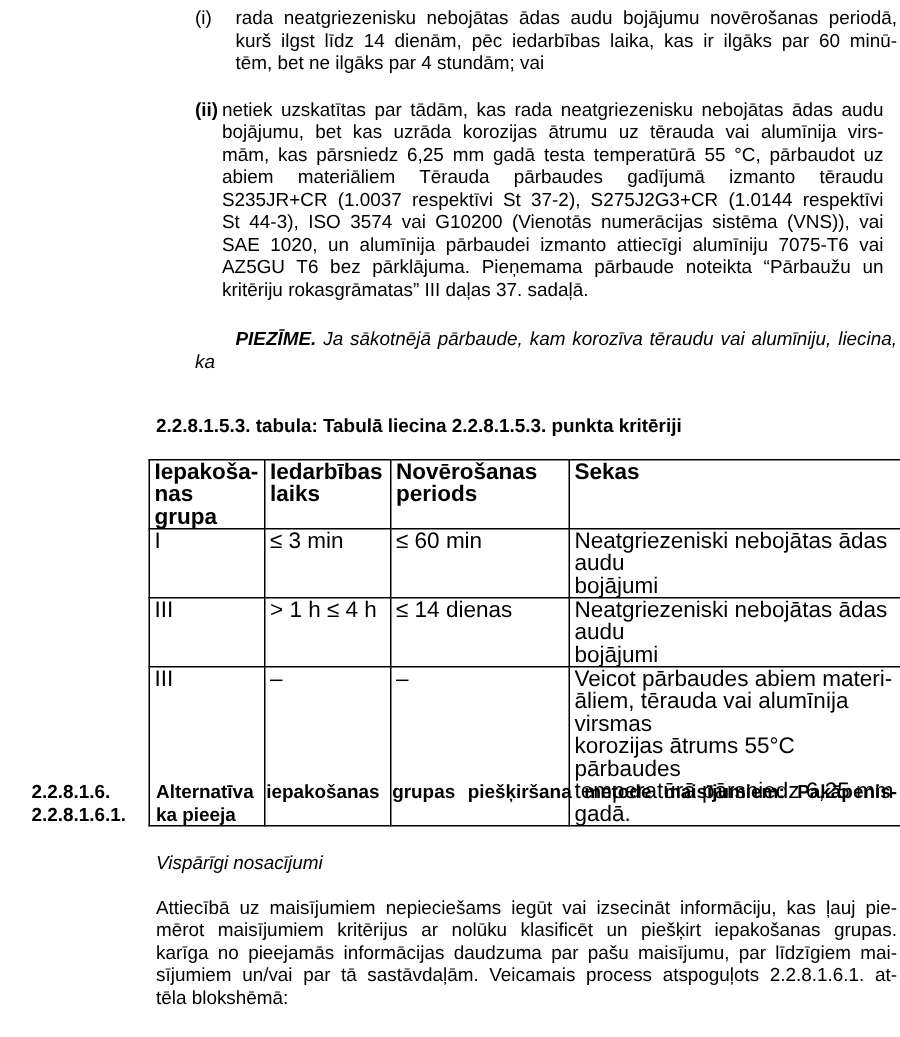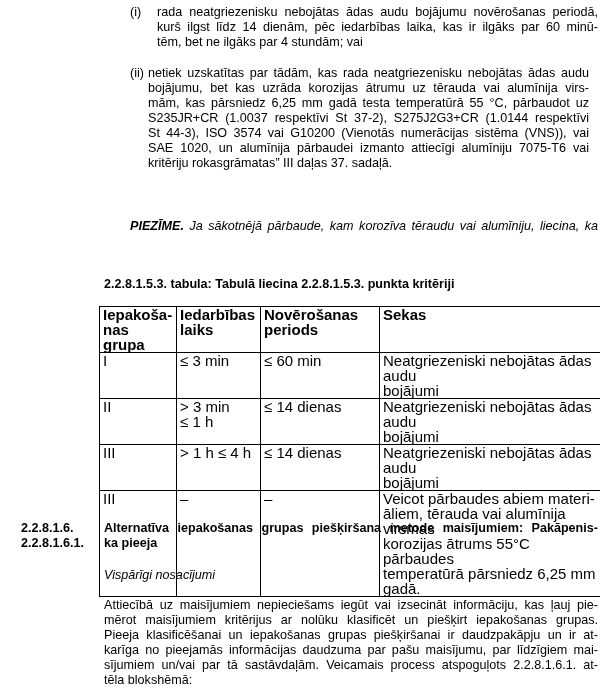--- a/index.html
+++ b/index.html
@@ -6,21 +6,21 @@
   body {
     width: 600px; height: 691px; overflow: hidden; position: relative;
     font-family: "Liberation Sans", sans-serif; font-size: 12.6px; color: #000;
     line-height: 15px;
   }
   .abs { position: absolute; }
   .item-label { position: absolute; }
   .item-text { position: absolute; }
   .line { display: block; white-space: nowrap; }
   .jline { display: block; text-align: justify; text-align-last: justify; white-space: normal; }
-  .note-head { font-weight: bold; font-style: italic; }
+  .note-head { font-weight: bold; font-style: italic; margin-left: 27px; }
   .note { font-style: italic; }
   .caption { font-weight: bold; }
   table.crit {
     position: absolute; left: 99px; top: 306px; width: 502px;
     border-collapse: collapse; font-size: 15px; line-height: 15px;
   }
   table.crit td, table.crit th {
     border: 1.4px solid #000; vertical-align: top; padding: 0 3px; text-align: left;
   }
   table.crit th { font-weight: bold; }
@@ -33,28 +33,30 @@
 <div>
   <span class="item-label abs" style="left:130px; top:5px;">(i)</span>
   <div class="item-text abs" style="left:157px; top:5px; width:441px;">
     <span class="jline">rada neatgriezenisku nebojātas ādas audu bojājumu novērošanas periodā,</span>
     <span class="jline">kurš ilgst līdz 14 dienām, pēc iedarbības laika, kas ir ilgāks par  60 minū-</span>
     <span class="line">tēm, bet ne ilgāks par 4 stundām; vai</span>
   </div>
 </div>
 
 <div>
-  <span class="item-label abs" style="left:130px; top:66px;">(ii)</span>
+  <span class="item-label abs" style="left:130px; top:66px;font-weight:bold;">(ii)</span>
   <div class="item-text abs" style="left:148px; top:66px; width:441px;">
     <span class="jline">netiek uzskatītas par tādām, kas rada neatgriezenisku nebojātas ādas audu</span>
     <span class="jline">bojājumu, bet kas uzrāda korozijas ātrumu uz tērauda vai alumīnija virs-</span>
     <span class="jline">mām, kas pārsniedz 6,25 mm gadā testa temperatūrā 55 °C, pārbaudot uz</span>
+    <span class="jline">abiem materiāliem Tērauda pārbaudes gadījumā izmanto tēraudu</span>
     <span class="jline">S235JR+CR (1.0037 respektīvi St 37-2), S275J2G3+CR (1.0144 respektīvi</span>
     <span class="jline">St 44-3), ISO 3574 vai G10200 (Vienotās numerācijas sistēma (VNS)), vai</span>
     <span class="jline">SAE 1020, un alumīnija pārbaudei izmanto attiecīgi alumīniju 7075-T6 vai</span>
+    <span class="jline">AZ5GU T6 bez pārklājuma. Pieņemama pārbaude noteikta “Pārbaužu un</span>
     <span class="line">kritēriju rokasgrāmatas” III daļas 37. sadaļā.</span>
   </div>
 </div>
 
 <div class="abs" style="left:130px; top:219px; width:468px;">
   <span class="jline note"><span class="note-head">PIEZĪME.</span><span> Ja sākotnējā pārbaude, kam korozīva tēraudu vai alumīniju, liecina, ka</span></span>
 </div>
 
 <div class="abs caption" style="left:104px; top:277px;">2.2.8.1.5.3. tabula: Tabulā liecina 2.2.8.1.5.3. punkta kritēriji</div>
 
@@ -74,26 +76,20 @@
     </tr>
   </thead>
   <tbody>
     <tr>
       <td><span>I</span></td>
       <td><span>≤ 3 min</span></td>
       <td><span>≤ 60 min</span></td>
       <td><span>Neatgriezeniski nebojātas ādas audu<br>bojājumi</span></td>
     </tr>
     <tr>
-      <td><span>II</span></td>
-      <td><span>&gt; 3 min<br>≤ 1 h</span></td>
-      <td><span>≤ 14 dienas</span></td>
-      <td><span>Neatgriezeniski nebojātas ādas audu<br>bojājumi</span></td>
-    </tr>
-    <tr>
       <td><span>III</span></td>
       <td><span>&gt; 1 h ≤ 4 h</span></td>
       <td><span>≤ 14 dienas</span></td>
       <td><span>Neatgriezeniski nebojātas ādas audu<br>bojājumi</span></td>
     </tr>
     <tr>
       <td><span>III</span></td>
       <td><span>–</span></td>
       <td><span>–</span></td>
       <td><span>Veicot pārbaudes abiem materi-<br>āliem, tērauda vai alumīnija virsmas<br>korozijas ātrums 55°C pārbaudes<br>temperatūrā  pārsniedz 6,25 mm<br>gadā.</span></td>
@@ -110,17 +106,16 @@
 </div>
 
 <div>
   <span class="abs heading" style="left:21px; top:536px;">2.2.8.1.6.1.</span>
   <span class="abs italic" style="left:104px; top:568px;">Vispārīgi nosacījumi</span>
 </div>
 
 <div class="abs" style="left:104px; top:598px; width:494px;">
   <span class="jline">Attiecībā uz maisījumiem nepieciešams iegūt vai izsecināt informāciju, kas ļauj pie-</span>
   <span class="jline">mērot maisījumiem kritērijus ar nolūku klasificēt un piešķirt iepakošanas grupas.</span>
-  <span class="jline">Pieeja klasificēšanai un iepakošanas grupas piešķiršanai ir  daudzpakāpju un ir at-</span>
   <span class="jline">karīga no pieejamās informācijas daudzuma par pašu maisījumu, par līdzīgiem mai-</span>
   <span class="jline">sījumiem un/vai par tā sastāvdaļām.  Veicamais process atspoguļots 2.2.8.1.6.1. at-</span>
   <span class="line">tēla blokshēmā:</span>
 </div>
 
 </body></html>

